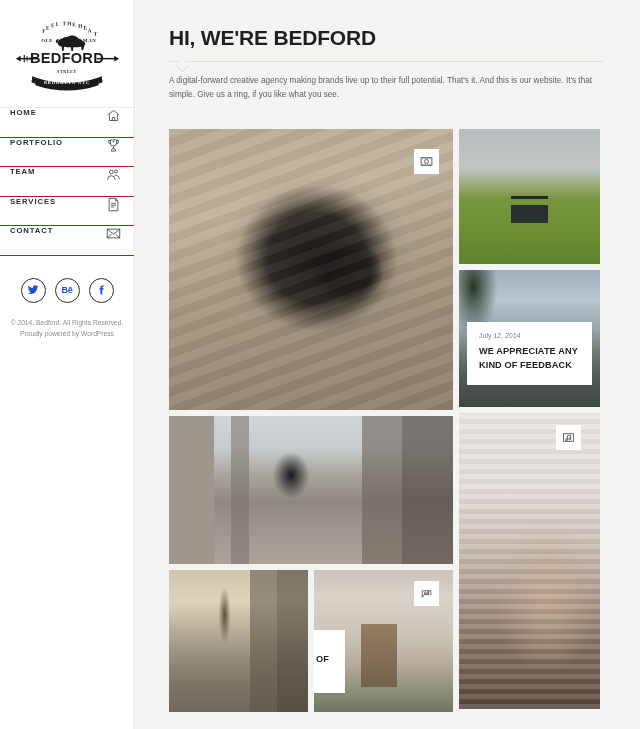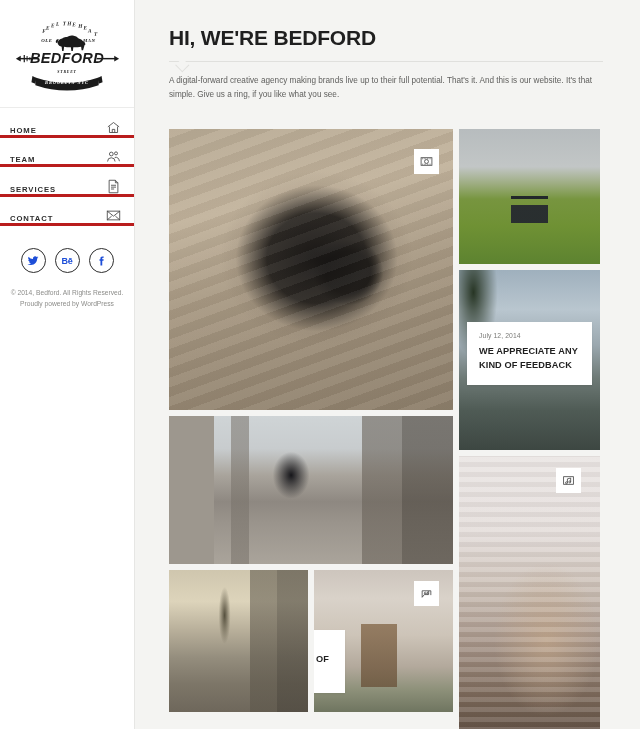--- a/index.html
+++ b/index.html
@@ -17,29 +17,28 @@
     background: #ffffff;
     border-right: 1px solid #e6e6e4;
     display: flex; flex-direction: column;
     flex: 0 0 135px;
   }
   .logo-wrap {
     height: 108px;
     border-bottom: 1px solid #ececeb;
     display: flex; align-items: center; justify-content: center;
     padding: 6px 0 4px 0;
-    font-style: italic;
   }
   .logo { width: 112px; height: 88px; display:block; }
 
   .nav { display: flex; flex-direction: column; }
   .nav-item {
     height: 29.5px;
-    border-bottom: 3px solid #b91c1c;
-    display: flex; align-items: flex-end; justify-content: space-between;
+    border-bottom: 1px solid #b91c1c;
+    display: flex; align-items: flex-start; justify-content: space-between;
     padding: 0 13px 0 10px;
     cursor: pointer;
   }
   .nav-label {
     font-size: 7.7px; font-weight: bold; letter-spacing: 0.9px;
     color: #2e2e2e; text-transform: uppercase;
     font-family: "Liberation Sans", sans-serif;
   }
   .nav-icon { width: 15px; height: 15px; display:block; color:#4a4a4a; }
   .nav-icon svg { width: 15px; height: 15px; display:block; }
@@ -247,20 +246,33 @@
         <span class="nav-label">HOME</span>
         <span class="nav-icon">
           <svg viewBox="0 0 24 24" fill="none" stroke="currentColor" stroke-width="1.4">
             <path d="M3 11 L12 4 L21 11"></path>
               <path d="M5.5 10.5 V20 H18.5 V10.5"></path>
             <path d="M10 20 v-5 h4 v5"></path>
           </svg>
         </span>
       </div>
 
+      <div class="nav-item">
+        <span class="nav-label">PORTFOLIO</span>
+        <span class="nav-icon">
+          <svg viewBox="0 0 24 24" fill="none" stroke="currentColor" stroke-width="1.4">
+            <path d="M7 3 h10 v5 a5 5 0 0 1 -10 0 z"></path>
+            <path d="M7 4 H4 v2 a3 3 0 0 0 3 3"></path>
+              <path d="M17 4 h3 v2 a3 3 0 0 1 -3 3"></path>
+            <path d="M12 13 v4"></path>
+              <path d="M8.5 21 h7 l-1.5-4 h-4 z"></path>
+            <circle cx="12" cy="6" r="1.3" fill="currentColor" stroke="none"></circle>
+          </svg>
+        </span>
+      </div>
 
       <div class="nav-item">
         <span class="nav-label">TEAM</span>
         <span class="nav-icon">
           <svg viewBox="0 0 24 24" fill="none" stroke="currentColor" stroke-width="1.4">
             <circle cx="8.5" cy="8" r="3"></circle>
               <path d="M2.5 20 q0-6 6-6 q6 0 6 6"></path>
             <circle cx="16" cy="7" r="2.4"></circle>
               <path d="M14 13.5 q6-1.5 7.5 6"></path>
           </svg>
@@ -363,21 +375,21 @@
         </div>
 
       </div>
 
       <div class="col-right">
 
         <div class="tile" style="height:135px;">
           <div class="ph ph-field"></div>
         </div>
 
-        <div class="tile" style="height:180px;">
+        <div class="tile" style="height:137px;">
           <div class="ph ph-castle"></div>
           <div class="post-card" style="left:8px; top:52px; width:125px;">
             <div class="post-date">July 12, 2014</div>
             <div class="post-title">WE APPRECIATE ANY KIND OF FEEDBACK</div>
           </div>
         </div>
 
         <div class="tile" style="height:296px;">
           <div class="ph ph-bedroom"></div>
           <div class="fmt-badge" style="right:19px; top:12px;">

